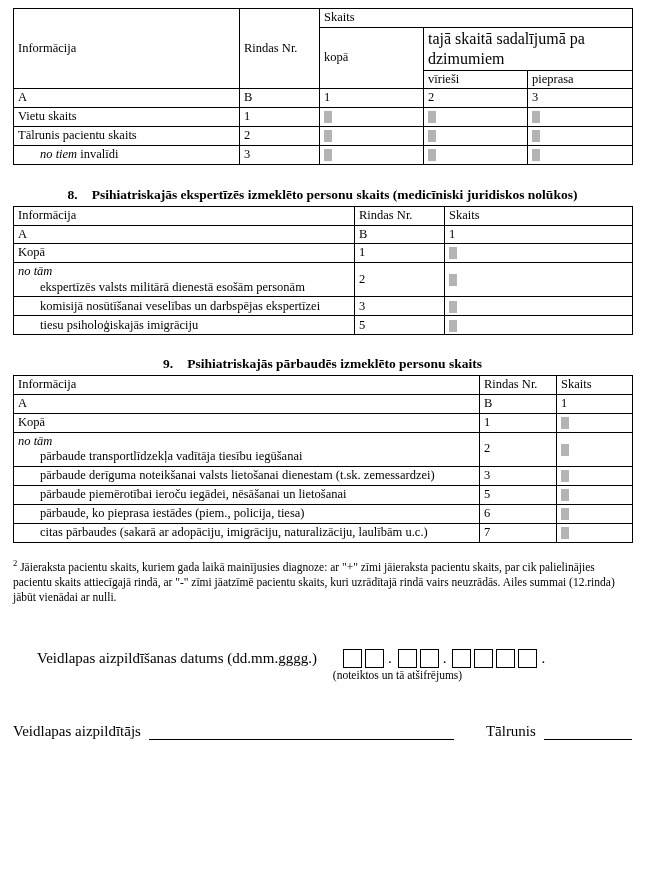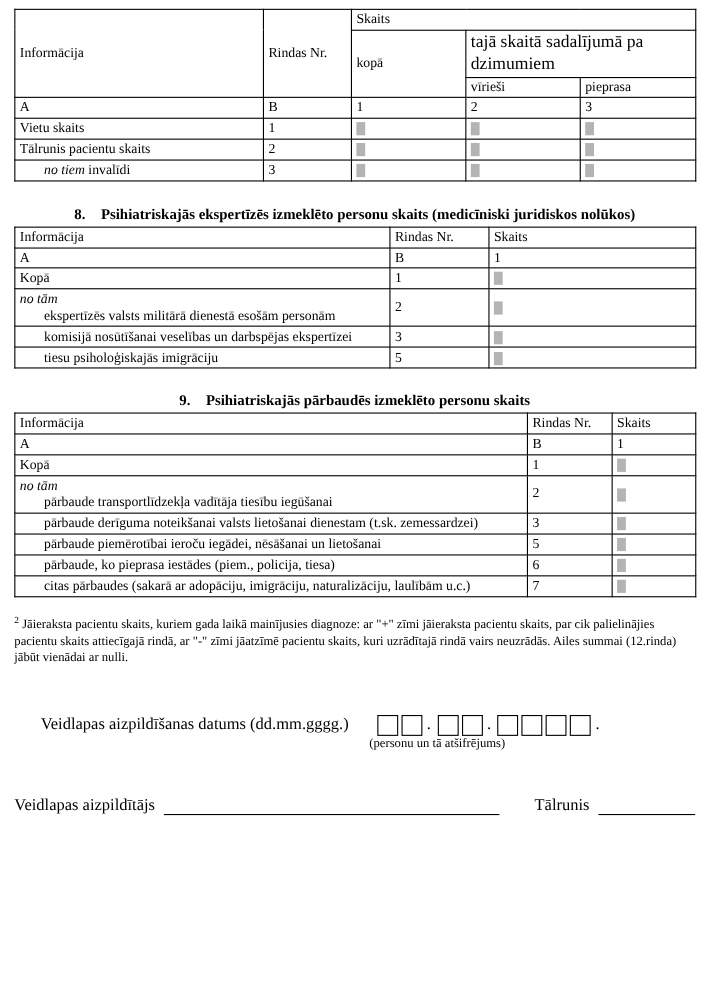--- a/index.html
+++ b/index.html
@@ -214,21 +214,21 @@
       <span class="dsep">.</span>
     <span class="dgroup" style="margin-left:0;">
       <span class="dbox"></span>
       <span class="dbox"></span>
       <span class="dbox"></span>
       <span class="dbox"></span>
     </span>
       <span class="dsep">.</span>
   </div>
 
-  <div class="caption cap1">(personu un tā atšifrējums)</div>
+  <div class="caption cap1">(noteiktos un tā atšifrējums)</div>
 
   <div class="sig-row2">
     <span class="big">Veidlapas aizpildītājs</span>
     <span class="sline sline-mid"></span>
     <span class="big phone">Tālrunis</span>
     <span class="sline"></span>
   </div>
 
 </div>
 

